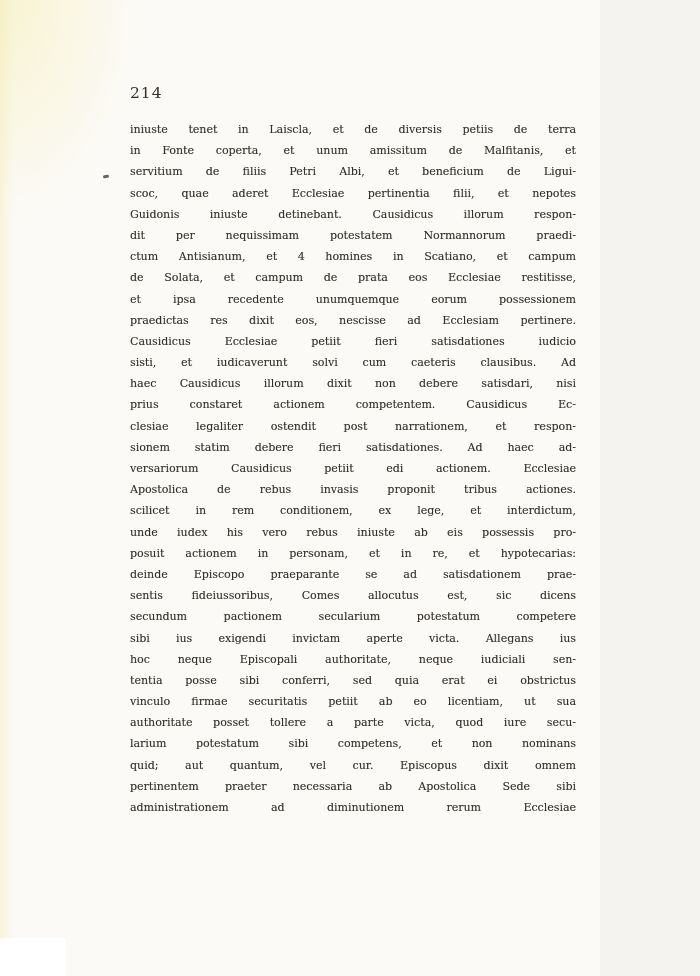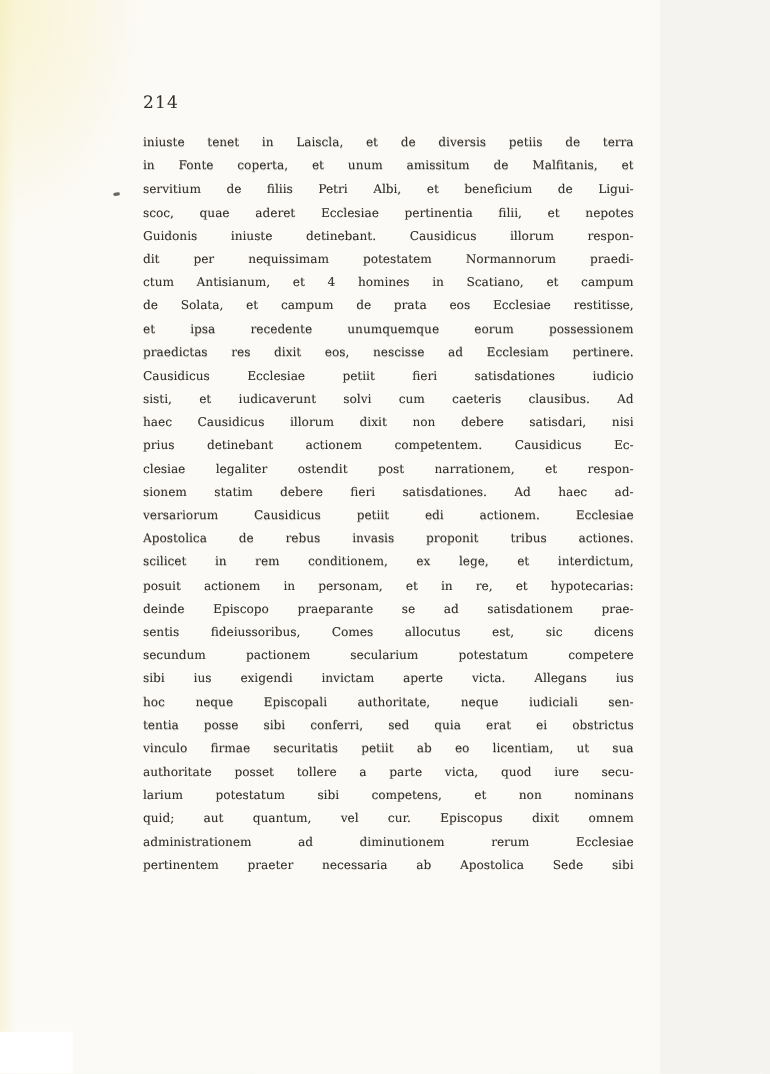--- a/index.html
+++ b/index.html
@@ -74,34 +74,35 @@
         <div class="line">scoc, quae aderet Ecclesiae pertinentia filii, et nepotes</div>
         <div class="line">Guidonis iniuste detinebant. Causidicus illorum respon-</div>
         <div class="line">dit per nequissimam potestatem Normannorum praedi-</div>
         <div class="line">ctum Antisianum, et 4 homines in Scatiano, et campum</div>
         <div class="line">de Solata, et campum de prata eos Ecclesiae restitisse,</div>
         <div class="line">et ipsa recedente unumquemque eorum possessionem</div>
         <div class="line">praedictas res dixit eos, nescisse ad Ecclesiam pertinere.</div>
         <div class="line">Causidicus Ecclesiae petiit fieri satisdationes iudicio</div>
         <div class="line">sisti, et iudicaverunt solvi cum caeteris clausibus. Ad</div>
         <div class="line">haec Causidicus illorum dixit non debere satisdari, nisi</div>
-        <div class="line">prius detinebant actionem competentem. Causidicus Ec-</div>
+        <div class="line">prius constaret actionem competentem. Causidicus Ec-</div>
         <div class="line">clesiae legaliter ostendit post narrationem, et respon-</div>
         <div class="line">sionem statim debere fieri satisdationes. Ad haec ad-</div>
         <div class="line">versariorum Causidicus petiit edi actionem. Ecclesiae</div>
         <div class="line">Apostolica de rebus invasis proponit tribus actiones.</div>
         <div class="line">scilicet in rem conditionem, ex lege, et interdictum,</div>
+        <div class="line">unde iudex his vero rebus iniuste ab eis possessis pro-</div>
         <div class="line">posuit actionem in personam, et in re, et hypotecarias:</div>
         <div class="line">deinde Episcopo praeparante se ad satisdationem prae-</div>
         <div class="line">sentis fideiussoribus, Comes allocutus est, sic dicens</div>
         <div class="line">secundum pactionem secularium potestatum competere</div>
         <div class="line">sibi ius exigendi invictam aperte victa. Allegans ius</div>
         <div class="line">hoc neque Episcopali authoritate, neque iudiciali sen-</div>
         <div class="line">tentia posse sibi conferri, sed quia erat ei obstrictus</div>
         <div class="line">vinculo firmae securitatis petiit ab eo licentiam, ut sua</div>
         <div class="line">authoritate posset tollere a parte victa, quod iure secu-</div>
         <div class="line">larium potestatum sibi competens, et non nominans</div>
         <div class="line">quid; aut quantum, vel cur. Episcopus dixit omnem</div>
+        <div class="line">pertinentem praeter necessaria ab Apostolica Sede sibi</div>
         <div class="line">administrationem ad diminutionem rerum Ecclesiae</div>
-        <div class="line">pertinentem praeter necessaria ab Apostolica Sede sibi</div>
       </div>
   </div>
 </div>
 
 </body></html>

